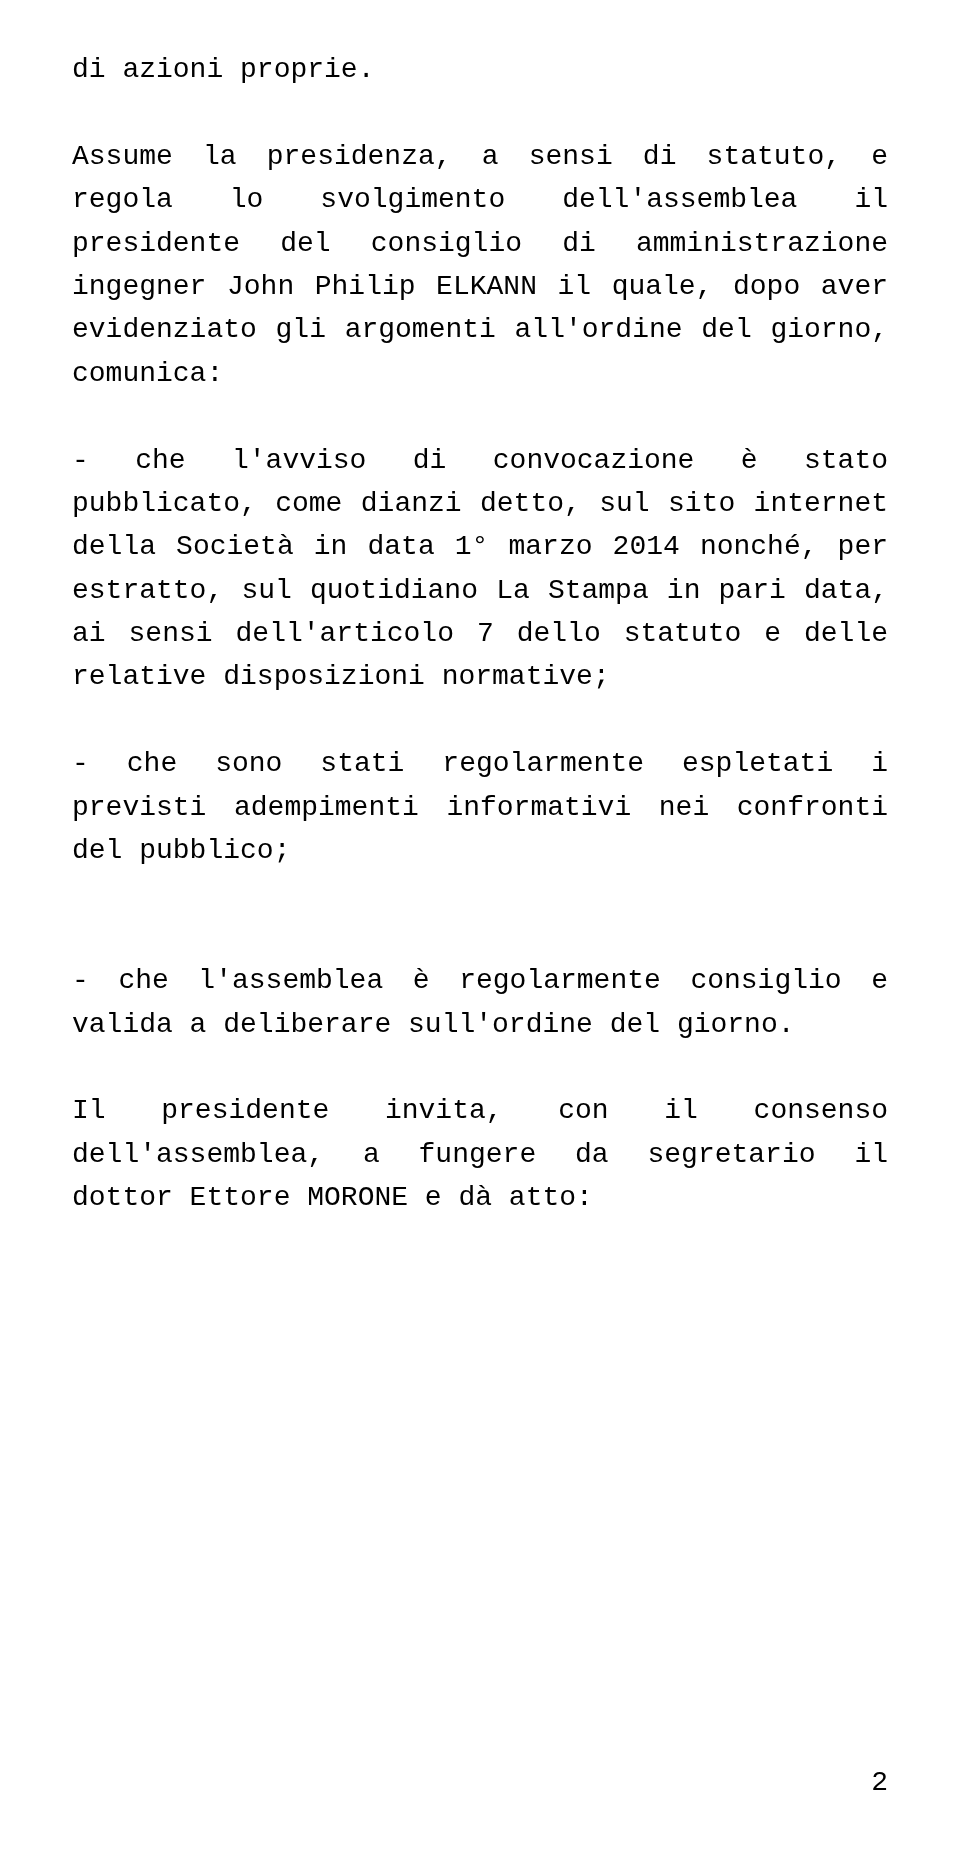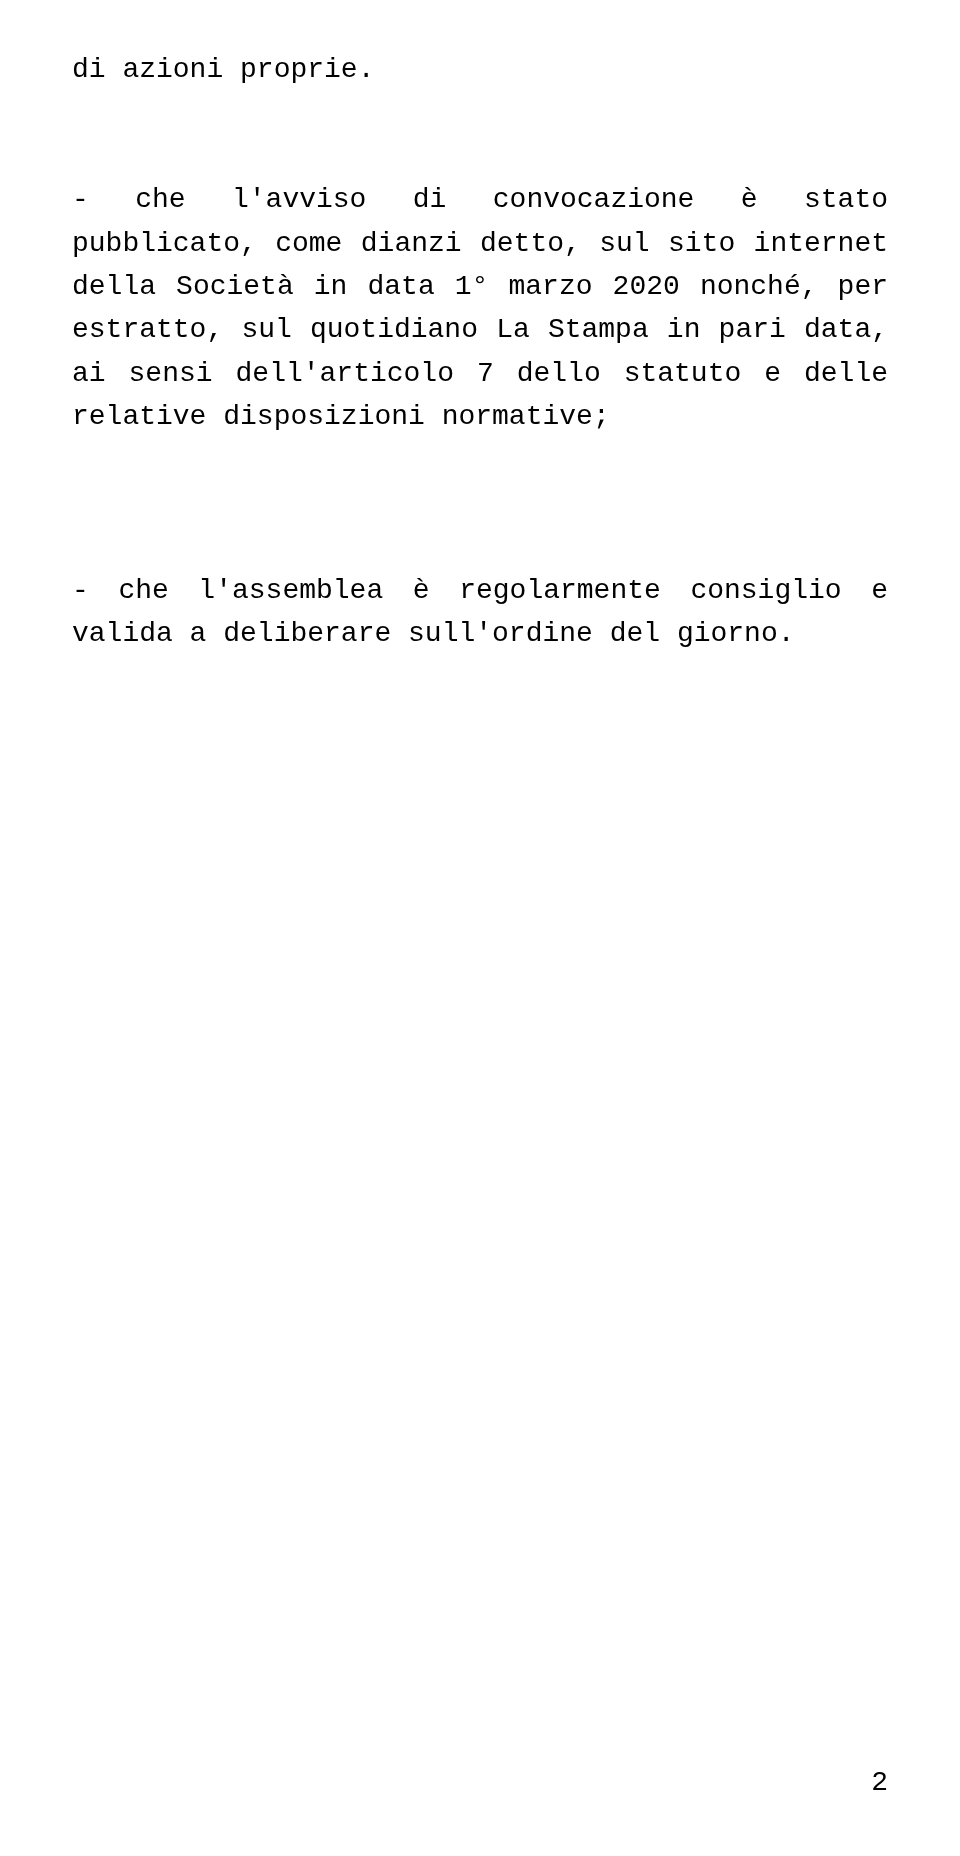--- a/index.html
+++ b/index.html
@@ -43,40 +43,49 @@
 <body>
 
 <div class="document-page">
 
   <div class="text-block">
     <span>di azioni proprie.</span>
   </div>
 
   <br>
 
+  <div class="text-block">
+    <span>Assume la presidenza, a sensi di statuto, e regola lo svolgimento dell'assemblea il presidente del consiglio di amministrazione ingegner John Philip ELKANN il quale, dopo aver evidenziato gli argomenti all'ordine del giorno, comunica:</span>
+  </div>
 
   <br>
 
   <div class="text-block">
-    <span>- che l'avviso di convocazione è stato pubblicato, come dianzi detto, sul sito internet della Società in data 1° marzo 2020 nonché, per estratto, sul quotidiano La Stampa in pari data, ai sensi dell'articolo 7 dello statuto e delle relative disposizioni normative;</span>
+    <span>- che l'avviso di convocazione è stato pubblicato, come dianzi detto, sul sito internet della Società in data 1° marzo 2014 nonché, per estratto, sul quotidiano La Stampa in pari data, ai sensi dell'articolo 7 dello statuto e delle relative disposizioni normative;</span>
   </div>
 
   <br>
 
+  <div class="text-block">
+    <span>- che sono stati regolarmente espletati i previsti adempimenti informativi nei confronti del pubblico;</span>
+  </div>
 
   <br>
 
 
   <br>
 
   <div class="text-block">
     <span>- che l'assemblea è regolarmente consiglio e valida a deliberare sull'ordine del giorno.</span>
   </div>
 
   <br>
 
+  <div class="text-block">
+    <span>Il presidente invita, con il consenso dell'assemblea, a fungere da segretario il dottor Ettore MORONE e dà atto:</span>
+  </div>
 
   <br>
 
 
   <div class="page-number">2</div>
 
 </div>
 
 </body></html>

